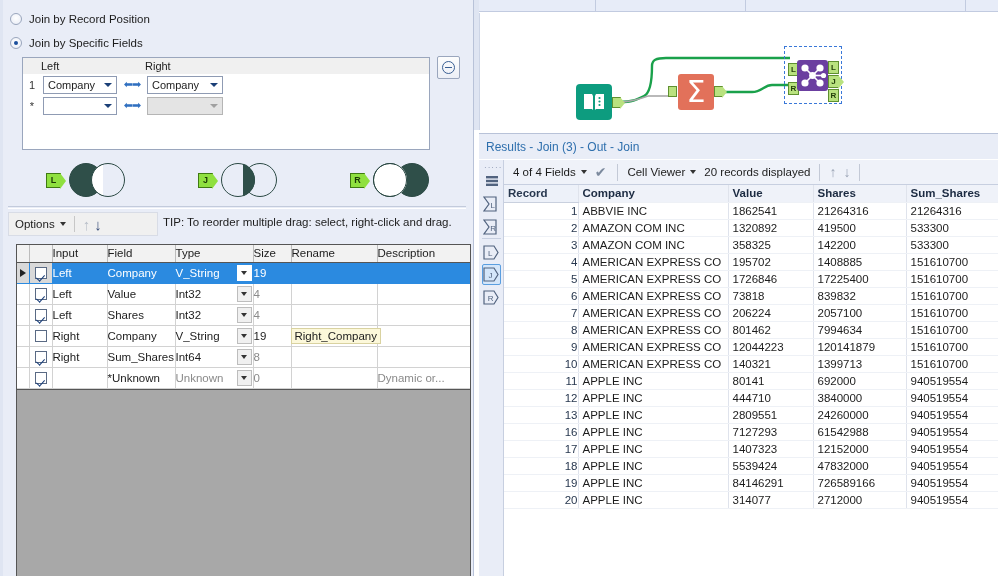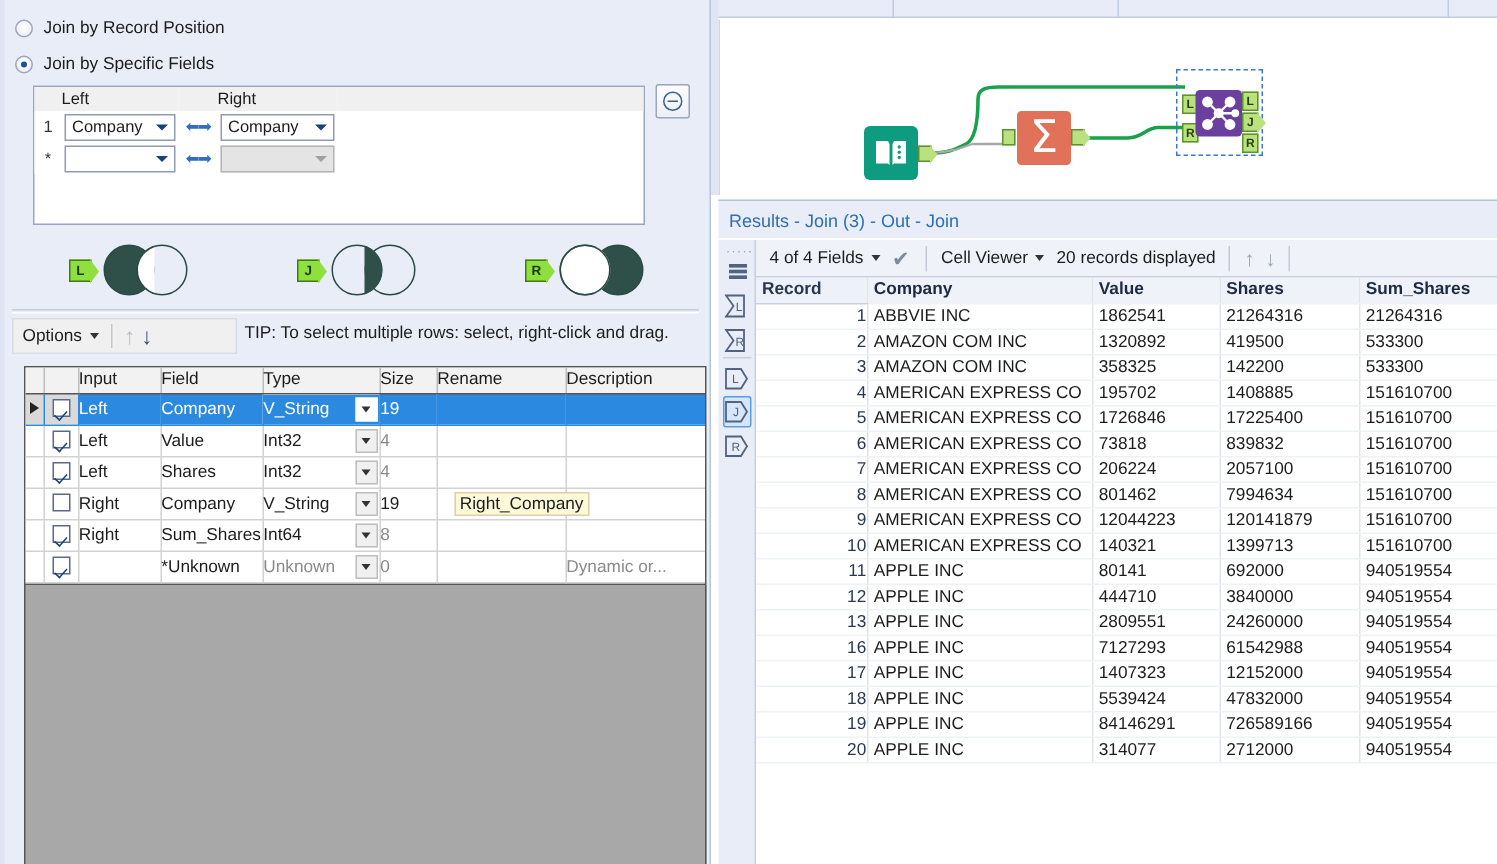--- a/index.html
+++ b/index.html
@@ -413,21 +413,21 @@
     <div id="sep-line"></div>
 
     <div id="options-bar">
       <span class="opt-label">Options</span>
       <span class="tri"></span>
       <span class="vline"></span>
       <span class="arrow-up">↑</span>
       <span class="arrow-down">↓</span>
     </div>
 
-    <div id="tip-text">TIP: To select multiple rows: select, right-click and drag.</div>
+    <div id="tip-text">TIP: To reorder multiple drag: select, right-click and drag.</div>
 
     <div id="fields-wrap">
       <table class="ft">
         <colgroup>
           <col style="width:12px">
             <col style="width:23px">
             <col style="width:55px">
             <col style="width:68px">
           <col style="width:78px">
             <col style="width:38px">
@@ -487,21 +487,21 @@
 
         <tr class="ft-row">
           <td class="col-marker"></td>
           <td class="col-check"><span class="cbx"></span></td>
           <td>Right</td>
           <td>Company</td>
           <td class="type-cell"><span>V_String</span><span class="type-btn">
                   <i class="tri"></i>
                 </span></td>
           <td>19</td>
-          <td style="padding-left:14px"><span class="rename-chip">Right_Company</span></td>
+          <td style="padding-left:2px"><span class="rename-chip">Right_Company</span></td>
           <td style="border-right:0"></td>
         </tr>
 
         <tr class="ft-row">
           <td class="col-marker"></td>
           <td class="col-check"><span class="cbx on"></span></td>
           <td>Right</td>
           <td>Sum_Shares</td>
           <td class="type-cell"><span>Int64</span><span class="type-btn">
                   <i class="tri"></i>

